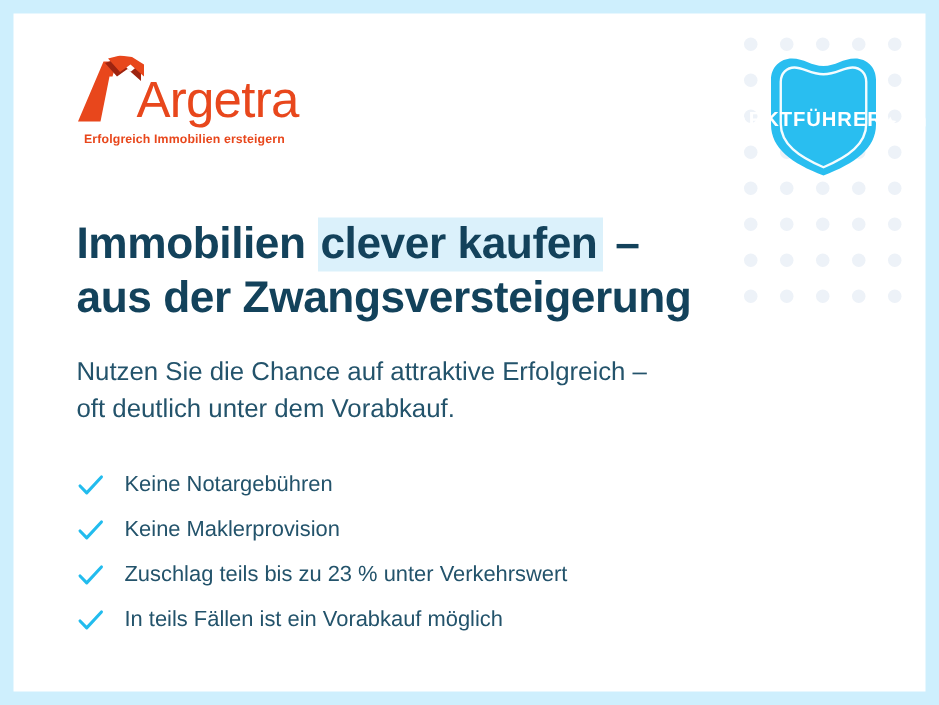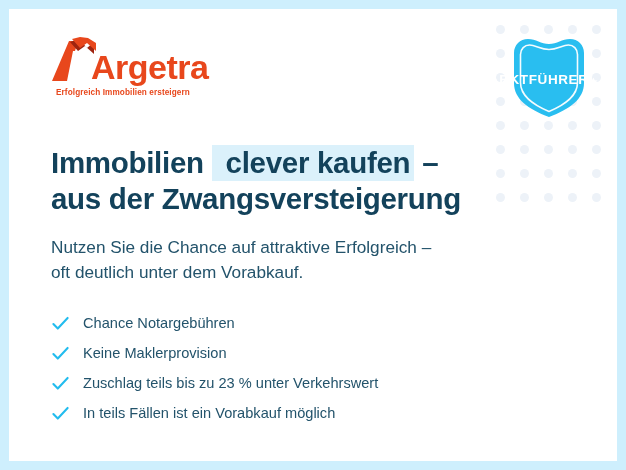--- a/index.html
+++ b/index.html
@@ -69,21 +69,21 @@
     height: 46px;
   }
   #logo-mark {
     position: relative;
     width: 46px;
     height: 46px;
     flex: none;
   }
   #logo-word {
     font-size: 34px;
-    font-weight: bold;
+    font-weight: normal;
     color: #E8471C;
     letter-spacing: -0.5px;
     line-height: 0.95;
     margin-left: -6px;
     font-family: "Liberation Sans", sans-serif;
   }
   #logo-tagline {
     font-size: 8.2px;
     font-weight: bold;
     color: #E8471C;
@@ -136,21 +136,21 @@
     margin-top: 24px;
     font-size: 29.5px;
     font-weight: bold;
     color: #13425B;
     line-height: 1.22;
     letter-spacing: -0.3px;
     max-width: 500px;
   }
   .hl-mark {
     background: #DBF1FB;
-    padding: 1px 4px 2px 14px;
+    padding: 1px 4px 2px 2px;
   }
 
   #subheadline {
     margin-top: 18px;
     font-size: 17.2px;
     font-weight: normal;
     color: #23536B;
     line-height: 1.44;
     max-width: 500px;
   }
@@ -360,21 +360,21 @@
       <p id="subheadline">
         <span>Nutzen Sie die Chance auf attraktive Erfolgreich –</span><br>
         <span>oft deutlich unter dem Vorabkauf.</span>
       </p>
 
       <ul id="feature-list">
           <li class="feature-item">
             <svg class="check-icon" viewBox="0 0 24 24">
               <path d="M3 12.6 L8.6 18.4 L21 5" fill="none" stroke="#22BCEE" stroke-width="2.6" stroke-linecap="round" stroke-linejoin="round"></path>
             </svg>
-            <span class="feature-label">Chance Notargebühren</span>
+            <span class="feature-label">Keine Notargebühren</span>
           </li>
           <li class="feature-item">
             <svg class="check-icon" viewBox="0 0 24 24">
               <path d="M3 12.6 L8.6 18.4 L21 5" fill="none" stroke="#22BCEE" stroke-width="2.6" stroke-linecap="round" stroke-linejoin="round"></path>
             </svg>
             <span class="feature-label">Keine Maklerprovision</span>
           </li>
           <li class="feature-item">
             <svg class="check-icon" viewBox="0 0 24 24">
               <path d="M3 12.6 L8.6 18.4 L21 5" fill="none" stroke="#22BCEE" stroke-width="2.6" stroke-linecap="round" stroke-linejoin="round"></path>

